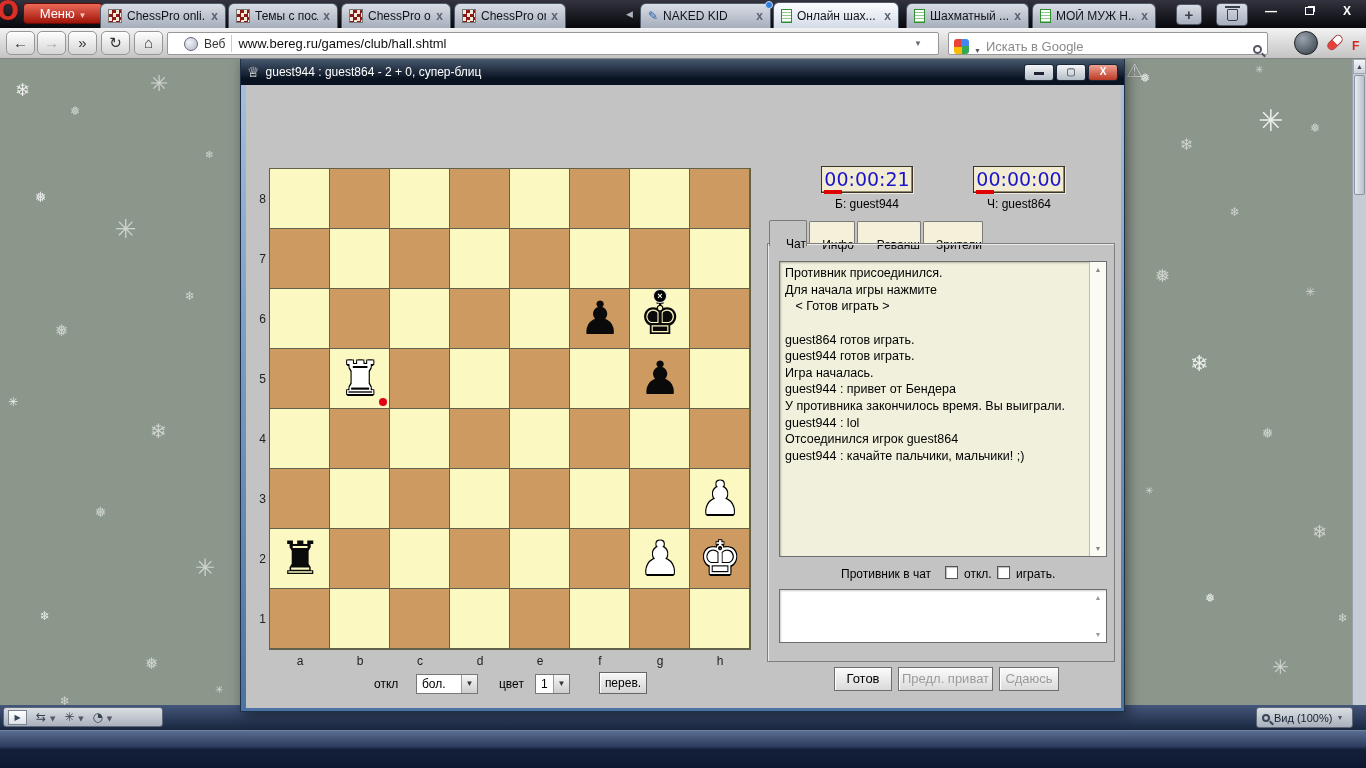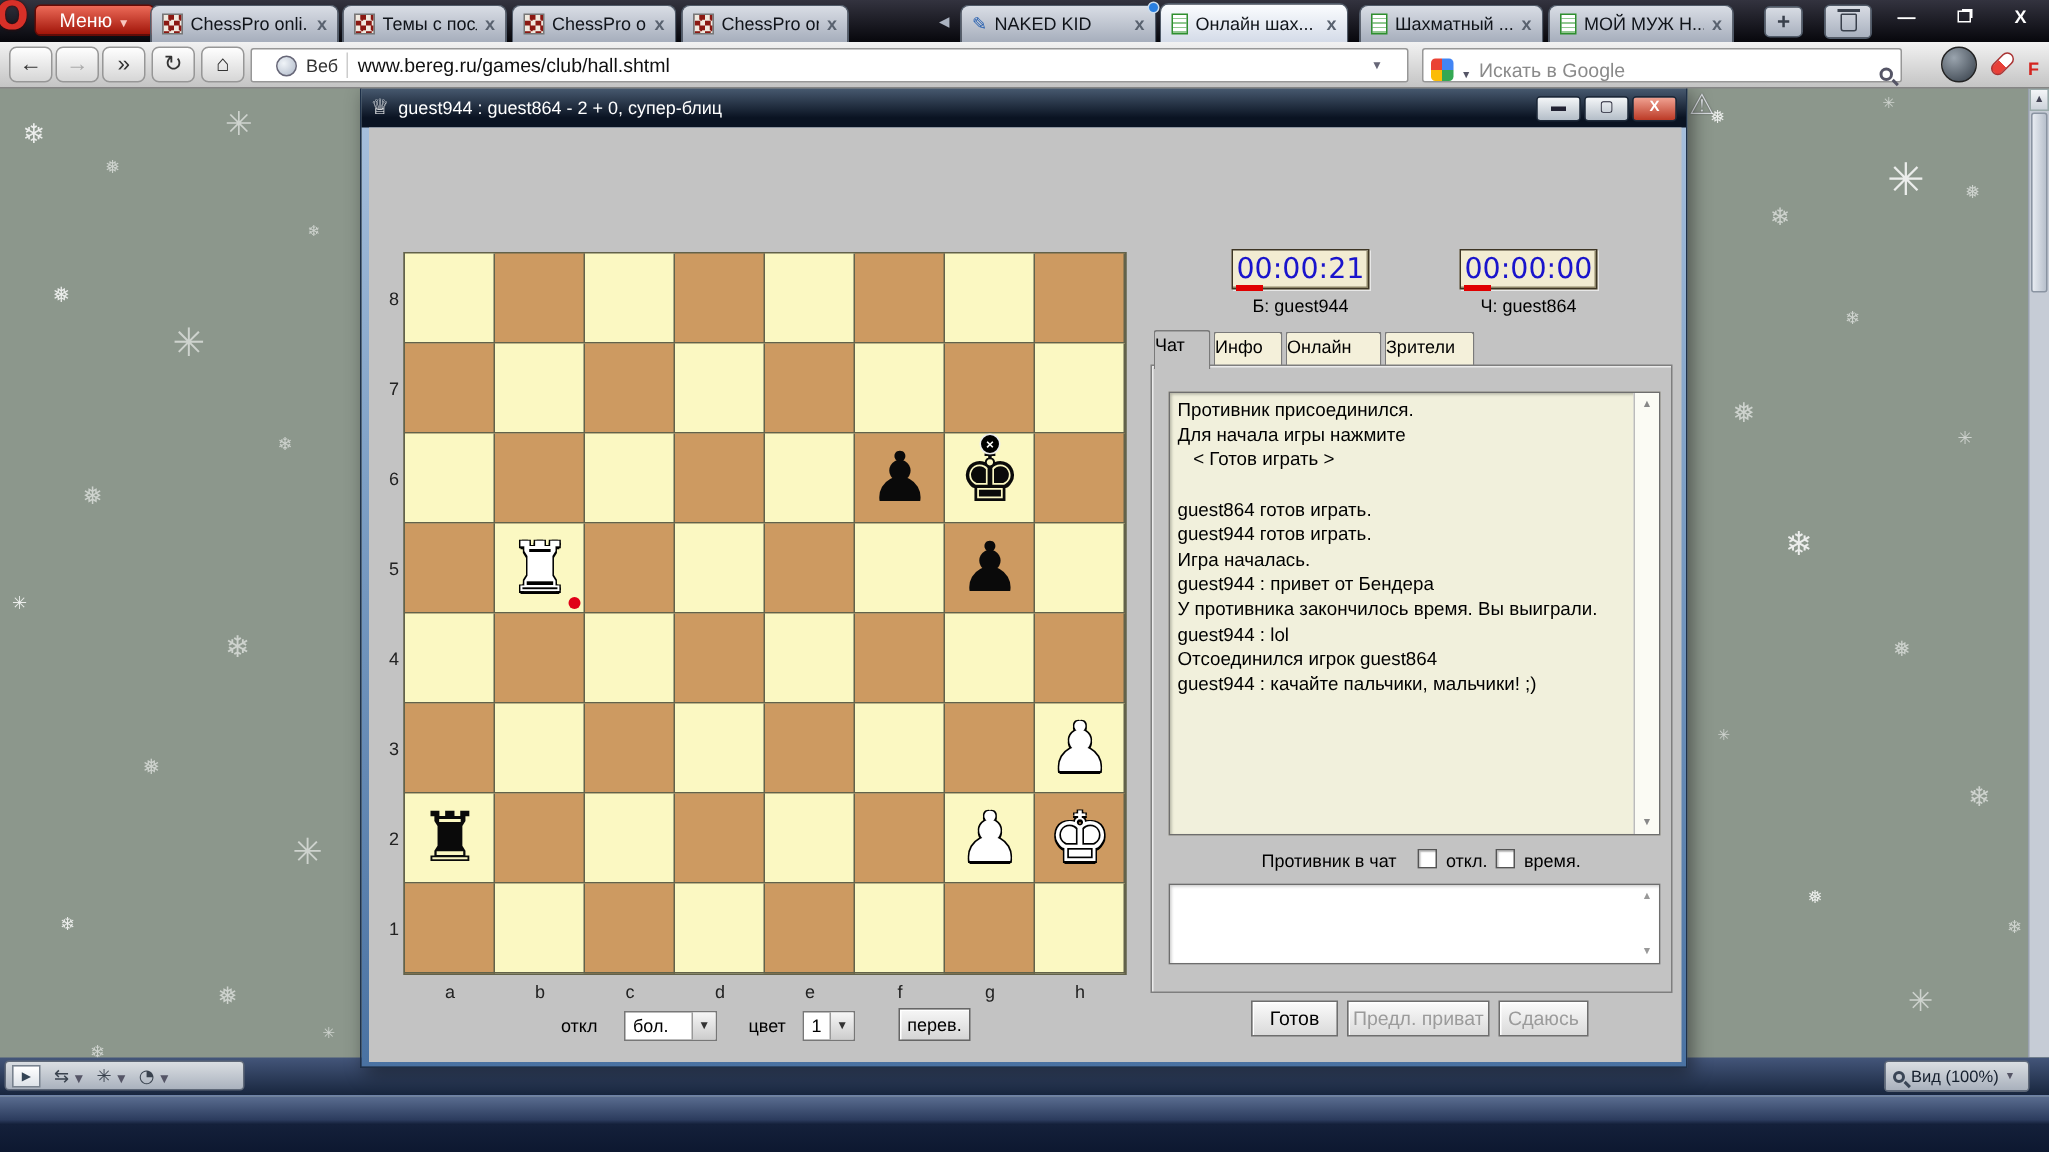--- a/index.html
+++ b/index.html
@@ -115,21 +115,21 @@
 
   
   .clock { position:absolute; width:92px; height:27px; background:#f2ecd2; border:1px solid #3d3524;
            box-shadow:inset -1px -1px 0 #8e8668, 1px 1px 0 #e8e8e8; color:#1a14cc; font-size:19px;
            text-align:center; line-height:25px; font-family:"DejaVu Sans",sans-serif; }
   .clock .redmark { position:absolute; left:2px; bottom:-2px; width:18px; height:4px; background:#e00000; }
   .clock-label { position:absolute; width:92px; text-align:center; font-size:12px; color:#000; }
 
   
   .wtab { position:absolute; top:136px; height:23px; border:1px solid #7a7a7a; border-bottom:none;
-          border-radius:2px 2px 0 0; background:#f4f0da; font-size:12px; text-align:left; padding-top:2px; color:#000; }
+          border-radius:2px 2px 0 0; background:#f4f0da; font-size:12px; text-align:right; padding-top:16px; color:#000; }
   .wtab.active { top:135px; height:26px; background:#c3c3c3; z-index:3; }
   #tabpanel { position:absolute; left:521px; top:158px; width:348px; height:419px;
               border:1px solid #7e7e7e; box-shadow:inset 1px 1px 0 #ebebeb; }
   #chatbox { position:absolute; left:11px; top:17px; width:328px; height:296px; background:#f1f0dc;
              border:1px solid #6e6e6e; box-shadow:inset 1px 1px 2px rgba(0,0,0,.25); }
   #chat-lines { position:absolute; left:5px; top:3px; right:21px; bottom:3px; overflow:hidden;
                 font-size:12.5px; line-height:1.33; color:#000; white-space:pre-wrap; }
   #chat-scroll { position:absolute; right:0; top:0; bottom:0; width:17px; background:#fbfbf4; border-left:1px solid #bbb; }
   .sc-arrow { position:absolute; left:0; width:16px; height:15px; font-size:7px; color:#888; text-align:center; line-height:15px; }
   #msg-label-row { position:absolute; font-size:12px; color:#000; }
@@ -409,36 +409,36 @@
     </div>
     <div class="clock-label" style="left:575px; top:112px;text-align:center;">Б: guest944</div>
     <div class="clock" style="left:727px; top:81px;">
       <span>00:00:00</span>
       <span class="redmark"></span>
     </div>
     <div class="clock-label" style="left:727px; top:112px;">Ч: guest864</div>
 
     <div class="wtab active" style="left:523px; width:38px;">Чат</div>
     <div class="wtab" style="left:563px; width:46px;">Инфо</div>
-    <div class="wtab" style="left:611px; width:64px;">Онлайн</div>
+    <div class="wtab" style="left:611px; width:64px;">Реванш</div>
     <div class="wtab" style="left:677px; width:60px;">Зрители</div>
 
     <div id="tabpanel">
       <div id="chatbox">
         <div id="chat-lines"><div>Противник присоединился.</div><div>Для начала игры нажмите</div><div>   &lt; Готов играть &gt;</div><div>&nbsp;</div><div>guest864 готов играть.</div><div>guest944 готов играть.</div><div>Игра началась.</div><div>guest944 : привет от Бендера</div><div>У противника закончилось время. Вы выиграли.</div><div>guest944 : lol</div><div>Отсоединился игрок guest864</div><div>guest944 : качайте пальчики, мальчики! ;)</div></div>
         <div id="chat-scroll">
           <span class="sc-arrow" style="top:0;">▲</span>
           <span class="sc-arrow" style="bottom:0;">▼</span>
         </div>
       </div>
       <div id="msg-label-row" style="left:73px; top:323px;">Противник в чат</div>
       <div class="cbx" style="left:177px; top:322px;"></div>
       <div class="cbx-label" style="left:196px; top:323px;">откл.</div>
       <div class="cbx" style="left:229px; top:322px;"></div>
-      <div class="cbx-label" style="left:248px; top:323px;">время.</div>
+      <div class="cbx-label" style="left:248px; top:323px;">играть.</div>
       <div id="msgbox">
         <span class="mini-arrow" style="top:1px;">▲</span>
         <span class="mini-arrow" style="bottom:1px;">▼</span>
       </div>
     </div>
 
     <div class="actbtn" style="left:588px; width:58px;">Готов</div>
     <div class="actbtn disabled" style="left:652px; width:95px;">Предл. приват</div>
     <div class="actbtn disabled" style="left:753px; width:60px;">Сдаюсь</div>
   </div>

